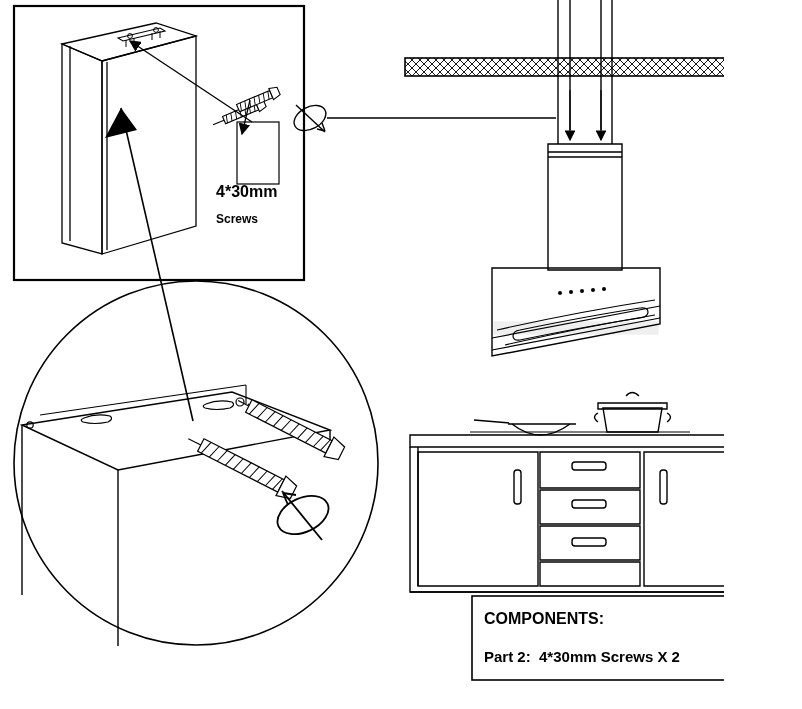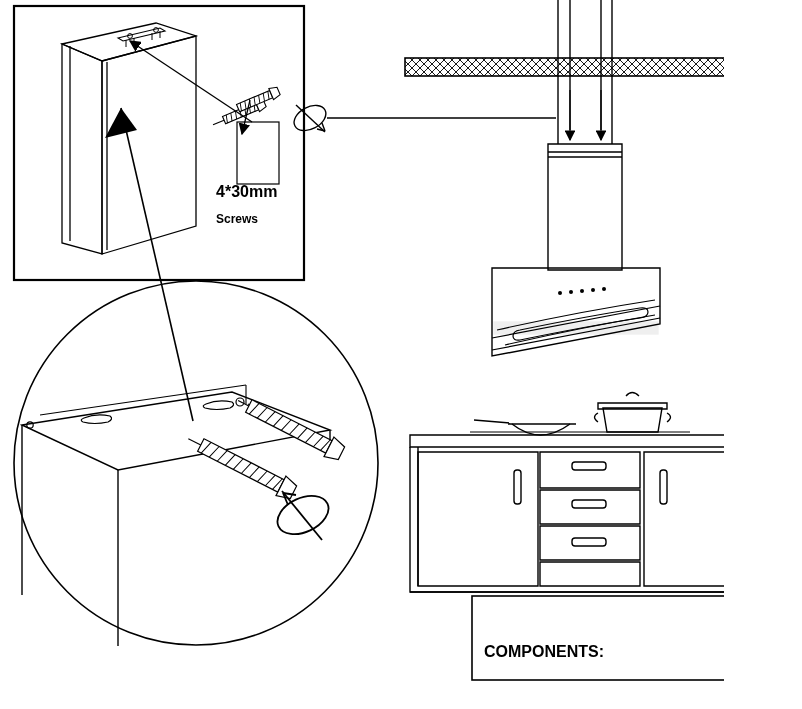--- a/index.html
+++ b/index.html
@@ -37,21 +37,20 @@
   }
   #screws-label-2 {
     left: 216px;
     top: 212px;
     font-size: 12px;
   }
   #components-title {
     left: 484px;
     top: 610px;
     font-size: 16px;
-    margin-top: 33px;
   }
   #components-item {
     left: 484px;
     top: 648px;
     font-size: 15px;
   }
 </style>
 </head>
 <body>
 
@@ -255,14 +254,15 @@
     </g>
 
     <g>
       <rect x="472" y="596" width="285" height="84" fill="#fff" stroke="#000" stroke-width="1.6"></rect>
     </g>
   </svg>
 
   <div class="txt" id="screws-label-1">4*30mm</div>
   <div class="txt" id="screws-label-2">Screws</div>
   <div class="txt" id="components-title">COMPONENTS:</div>
+  <div class="txt" id="components-item">Part 2:  4*30mm Screws X 2</div>
 
 </div>
 
 </body></html>

